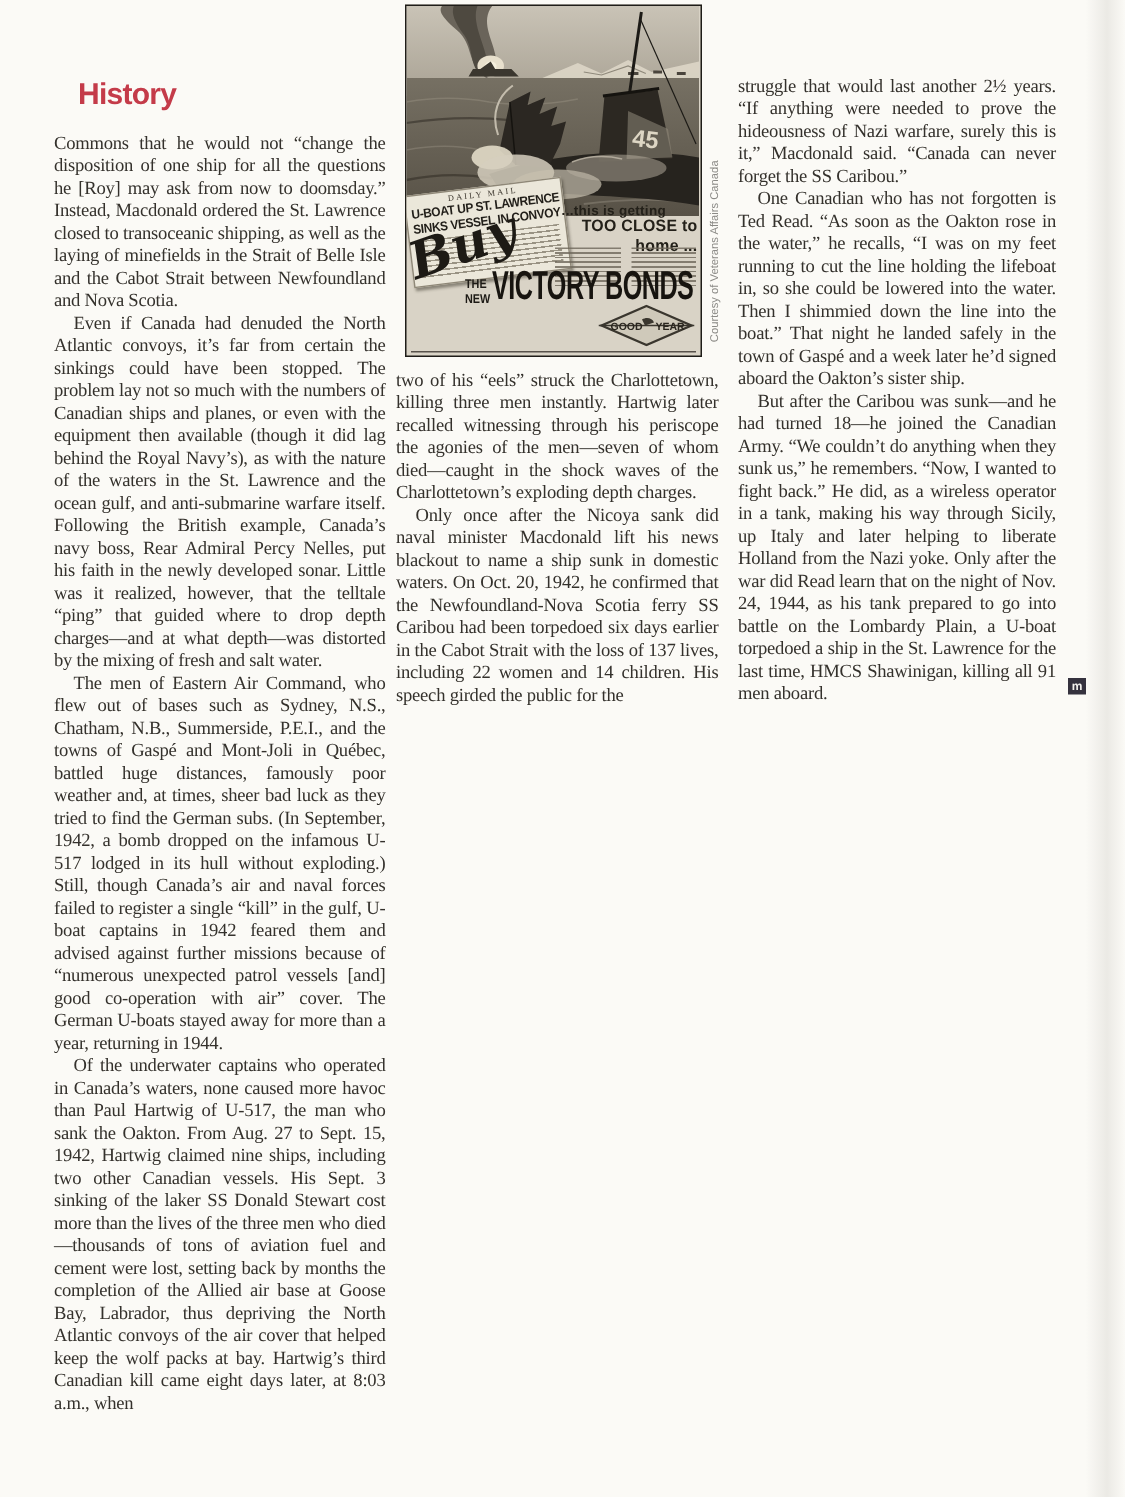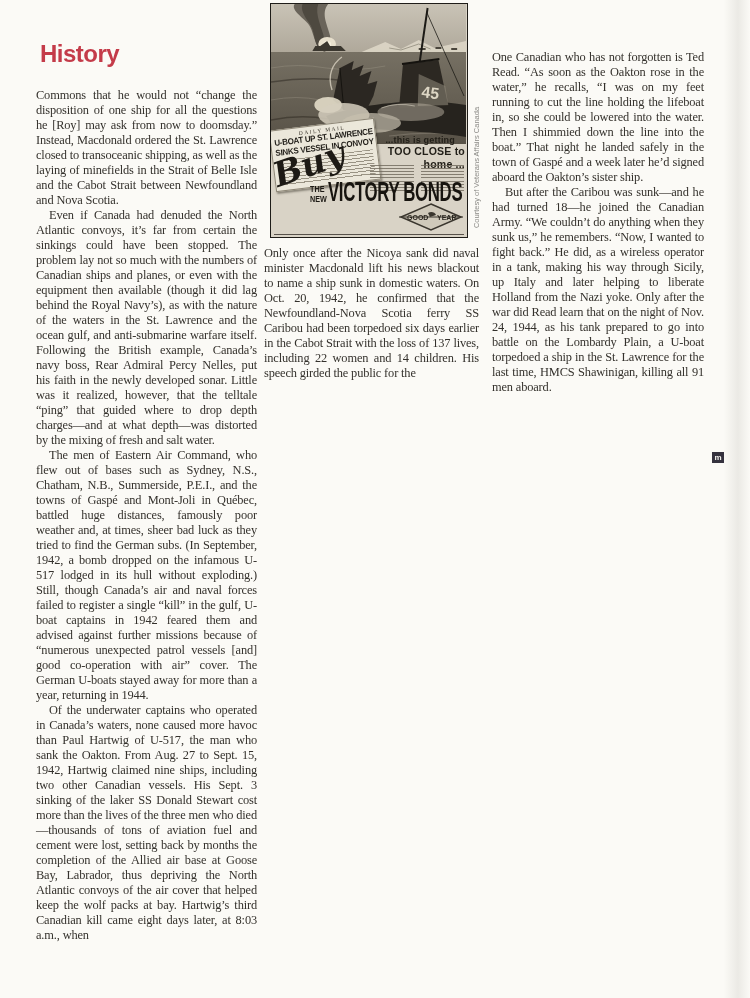--- a/index.html
+++ b/index.html
@@ -5,23 +5,23 @@
   html,body{margin:0;padding:0;}
   .page{
     position:relative;width:750px;height:998px;overflow:hidden;
     background:
       linear-gradient(90deg, rgba(0,0,0,0) 0%, rgba(0,0,0,0) 96.5%, rgba(120,115,105,.12) 98.4%, rgba(0,0,0,0) 100%),
       #fbfaf6;
     font-family:"Liberation Serif", serif;
   }
   
   .section-heading{
-    position:absolute;left:36px;top:36px;margin:4px;
+    position:absolute;left:36px;top:36px;margin:16px;
     font-family:"Liberation Sans", sans-serif;
-    font-size:24px;font-weight:bold;letter-spacing:-.5px;
+    font-size:20px;font-weight:bold;letter-spacing:-.5px;
     color:#c43b49;
   }
   
   .col{
     position:absolute;
     font-size:12.4px;line-height:15px;letter-spacing:-.15px;
     color:#34312c;text-align:justify;
   }
   .col p{margin:0;}
   .col p + p{text-indent:13px;}
@@ -52,21 +52,21 @@
   }
   .clip-lines{
     height:26px;margin:3px 4px 0;
     background:repeating-linear-gradient(to bottom,#7d7666 0,#7d7666 1px,transparent 1px,transparent 3.4px);
     opacity:.75;
   }
   .ad-tagline{
     position:absolute;left:98px;top:131px;width:96px;text-align:right;
     font-family:"Liberation Sans", sans-serif;font-weight:bold;color:#232019;
   }
-  .ad-tagline .t1{font-size:9px;line-height:10px;letter-spacing:.2px;padding-right:10px;}
+  .ad-tagline .t1{font-size:9px;line-height:10px;letter-spacing:.2px;padding-right:21px;}
   .ad-tagline .t2{font-size:11px;line-height:13px;letter-spacing:.2px;transform:scaleX(.96);transform-origin:right;}
   .tinycols{position:absolute;left:99px;top:161px;width:94px;height:28px;display:flex;gap:7px;}
   .tinycols .tc{
     flex:1;height:26px;
     background:repeating-linear-gradient(to bottom,#6e675a 0,#6e675a 1px,transparent 1px,transparent 3.1px);
     opacity:.8;
   }
   .buy-script{
     position:absolute;left:1px;top:140px;
     font-family:"DejaVu Serif", serif;font-style:italic;font-weight:bold;
@@ -194,23 +194,25 @@
       <text x="8" y="17" font-family="Liberation Sans, sans-serif" font-weight="bold" font-size="7" fill="#2a261f">GOOD</text>
       <text x="38" y="17" font-family="Liberation Sans, sans-serif" font-weight="bold" font-size="7" fill="#2a261f">YEAR</text>
     </svg>
 
     <div class="ad-rule"></div>
   </figure>
 
   <div class="photo-credit">Courtesy of Veterans Affairs Canada</div>
 
   <div class="col col2">
+    <p>two of his “eels” struck the Charlottetown, killing three men instantly. Hartwig later recalled witnessing through his periscope the agonies of the men—seven of whom died—caught in the shock waves of the Charlottetown’s exploding depth charges.</p>
     <p>Only once after the Nicoya sank did naval minister Macdonald lift his news blackout to name a ship sunk in domestic waters. On Oct. 20, 1942, he confirmed that the Newfoundland-Nova Scotia ferry SS Caribou had been torpedoed six days earlier in the Cabot Strait with the loss of 137 lives, including 22 women and 14 children. His speech girded the public for the</p>
   </div>
 
   <div class="col col3">
+    <p>struggle that would last another 2½ years. “If anything were needed to prove the hideousness of Nazi warfare, surely this is it,” Macdonald said. “Canada can never forget the SS Caribou.”</p>
     <p>One Canadian who has not forgotten is Ted Read. “As soon as the Oakton rose in the water,” he recalls, “I was on my feet running to cut the line holding the lifeboat in, so she could be lowered into the water. Then I shimmied down the line into the boat.” That night he landed safely in the town of Gaspé and a week later he’d signed aboard the Oakton’s sister ship.</p>
     <p>But after the Caribou was sunk—and he had turned 18—he joined the Canadian Army. “We couldn’t do anything when they sunk us,” he remembers. “Now, I wanted to fight back.” He did, as a wireless operator in a tank, making his way through Sicily, up Italy and later helping to liberate Holland from the Nazi yoke. Only after the war did Read learn that on the night of Nov. 24, 1944, as his tank prepared to go into battle on the Lombardy Plain, a U-boat torpedoed a ship in the St. Lawrence for the last time, HMCS Shawinigan, killing all 91 men aboard.</p>
   </div>
 
   <div class="end-mark">m</div>
 
 </div>
 
 </body></html>

